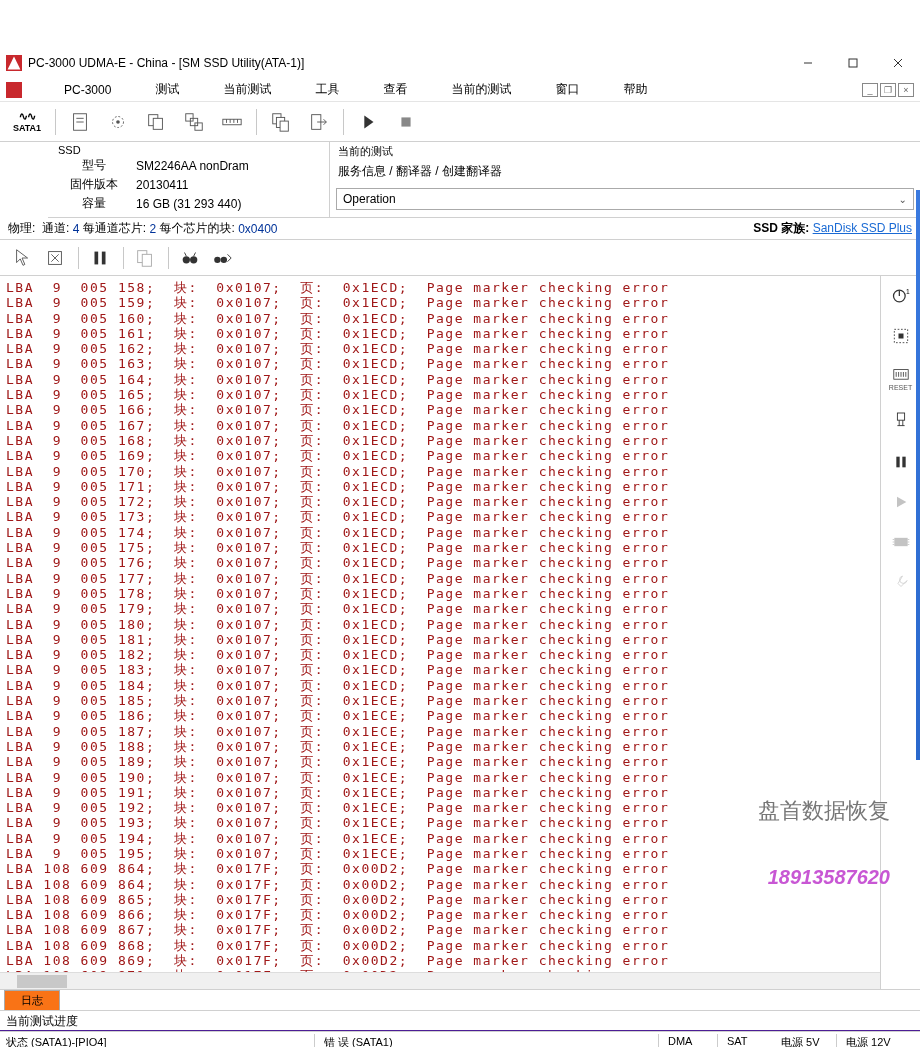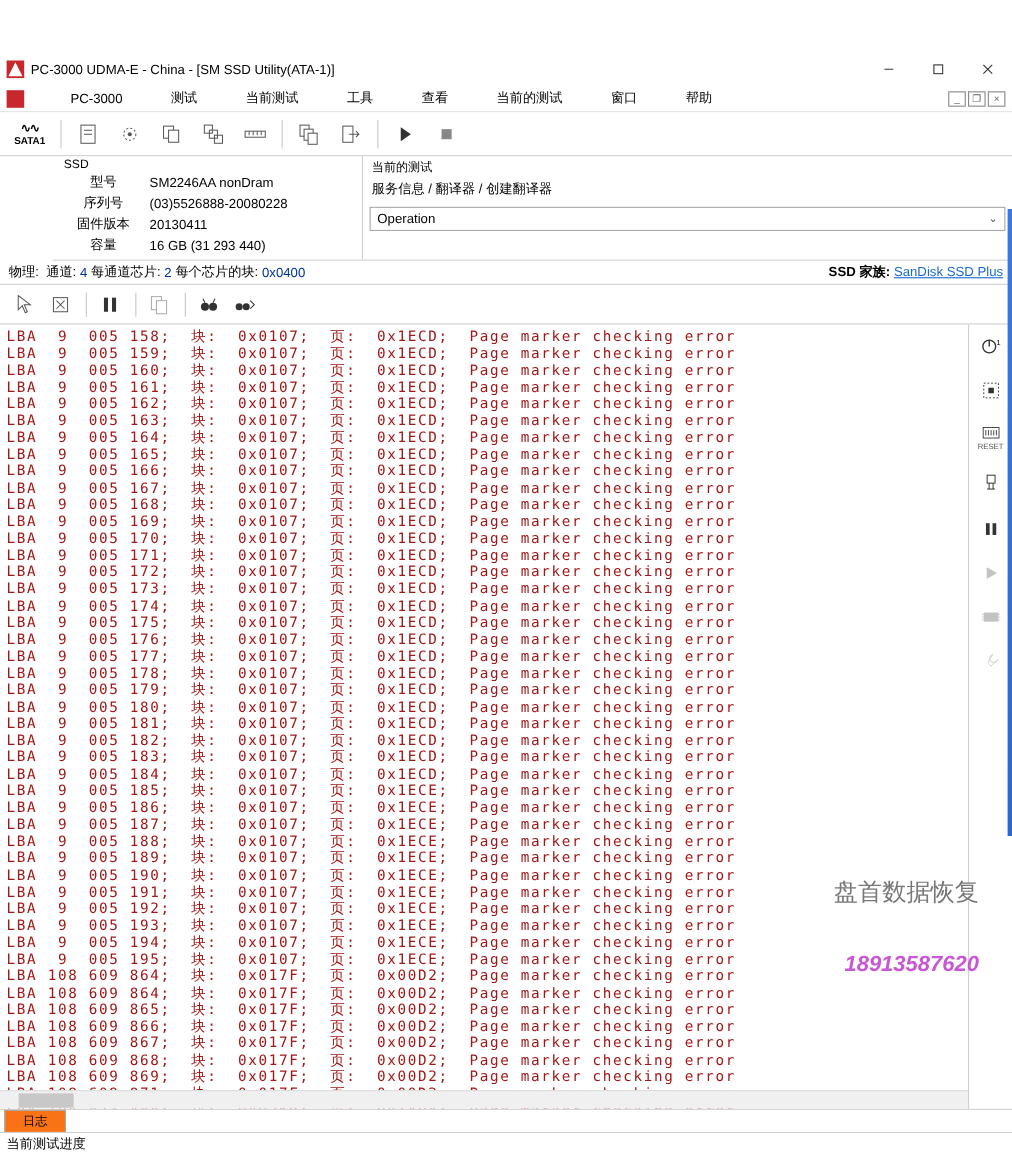--- a/index.html
+++ b/index.html
@@ -180,24 +180,20 @@
   <div class="ssd-panel">
 
     <div class="hdr">SSD</div>
     <table>
       <tbody>
           <tr>
             <td class="lbl">型号</td>
             <td>SM2246AA nonDram</td>
           </tr>
       <tr>
-            <td class="lbl">序列号</td>
-            <td>(03)5526888-20080228</td>
-          </tr>
-      <tr>
             <td class="lbl">固件版本</td>
             <td>20130411</td>
           </tr>
       <tr>
             <td class="lbl">容量</td>
             <td>16 GB (31 293 440)</td>
           </tr>
     </tbody>
       </table>
   </div>

